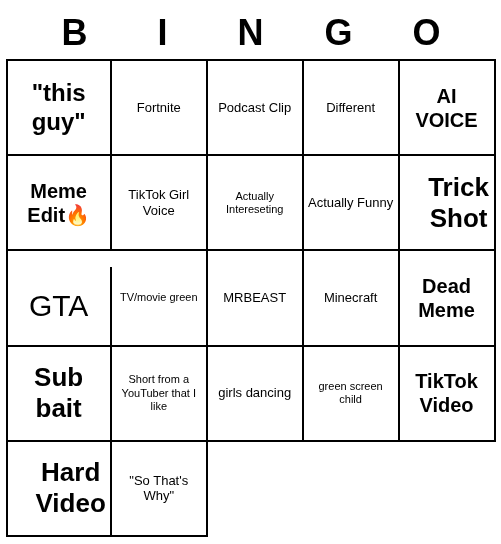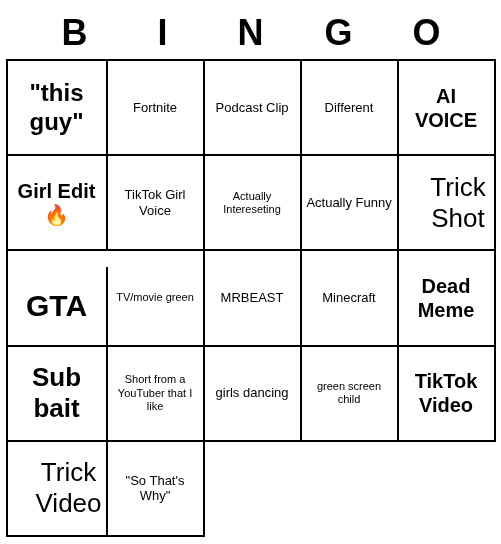--- a/index.html
+++ b/index.html
@@ -50,34 +50,34 @@
       font-size: 13px;
       color: #000;
       line-height: 1.2;
     }
     .cell.large-text {
       font-size: 20px;
       font-weight: bold;
     }
     .cell.xlarge-text {
       font-size: 26px;
-      font-weight: normal;
+      font-weight: bold;
       padding-left: 28px;
     }
     .cell.quote-text {
       font-size: 24px;
       font-weight: bold;
     }
     .cell.cringe-text {
       font-size: 22px;
       font-weight: bold;
     }
     .cell.gta-text {
       font-size: 30px;
-      font-weight: bold;
+      font-weight: normal;
       margin-top: 16px;
     }
     .cell.subbait-text {
       font-size: 26px;
       font-weight: bold;
     }
     .cell.small-text {
       font-size: 11px;
     }
   </style>
@@ -93,31 +93,31 @@
       <div class="letter">G</div>
       <div class="letter">O</div>
     </div>
   <div class="bingo-grid">
 
   <div class="cell quote-text">"this guy"</div>
       <div class="cell">Fortnite</div>
       <div class="cell">Podcast Clip</div>
       <div class="cell">Different</div>
       <div class="cell large-text">AI VOICE</div>
-      <div class="cell large-text">Girl Edit🔥</div>
+      <div class="cell large-text">Meme Edit🔥</div>
       <div class="cell">TikTok Girl Voice</div>
       <div class="cell small-text">Actually Intereseting</div>
       <div class="cell">Actually Funny</div>
       <div class="cell xlarge-text">Trick Shot</div>
       <div class="cell gta-text">GTA</div>
       <div class="cell small-text">TV/movie green</div>
       <div class="cell">MRBEAST</div>
       <div class="cell">Minecraft</div>
       <div class="cell large-text">Dead Meme</div>
       <div class="cell subbait-text">Sub bait</div>
       <div class="cell small-text">Short from a YouTuber that I like</div>
       <div class="cell">girls dancing</div>
       <div class="cell small-text">green screen child</div>
       <div class="cell large-text">TikTok Video</div>
-      <div class="cell xlarge-text">Trick Video</div>
+      <div class="cell xlarge-text">Hard Video</div>
       <div class="cell">"So That's Why"</div>
     </div>
 </div>
 
 </body></html>

